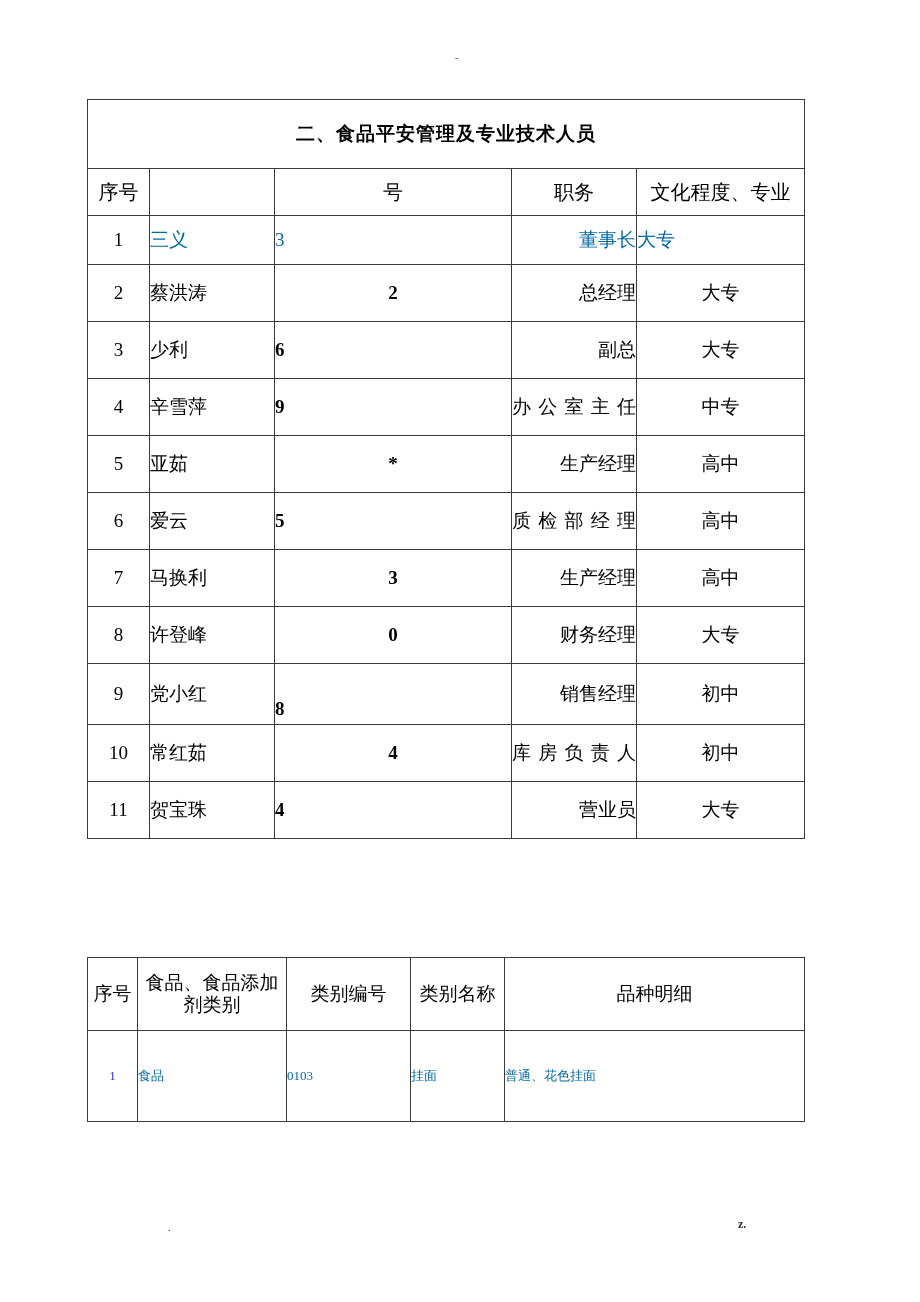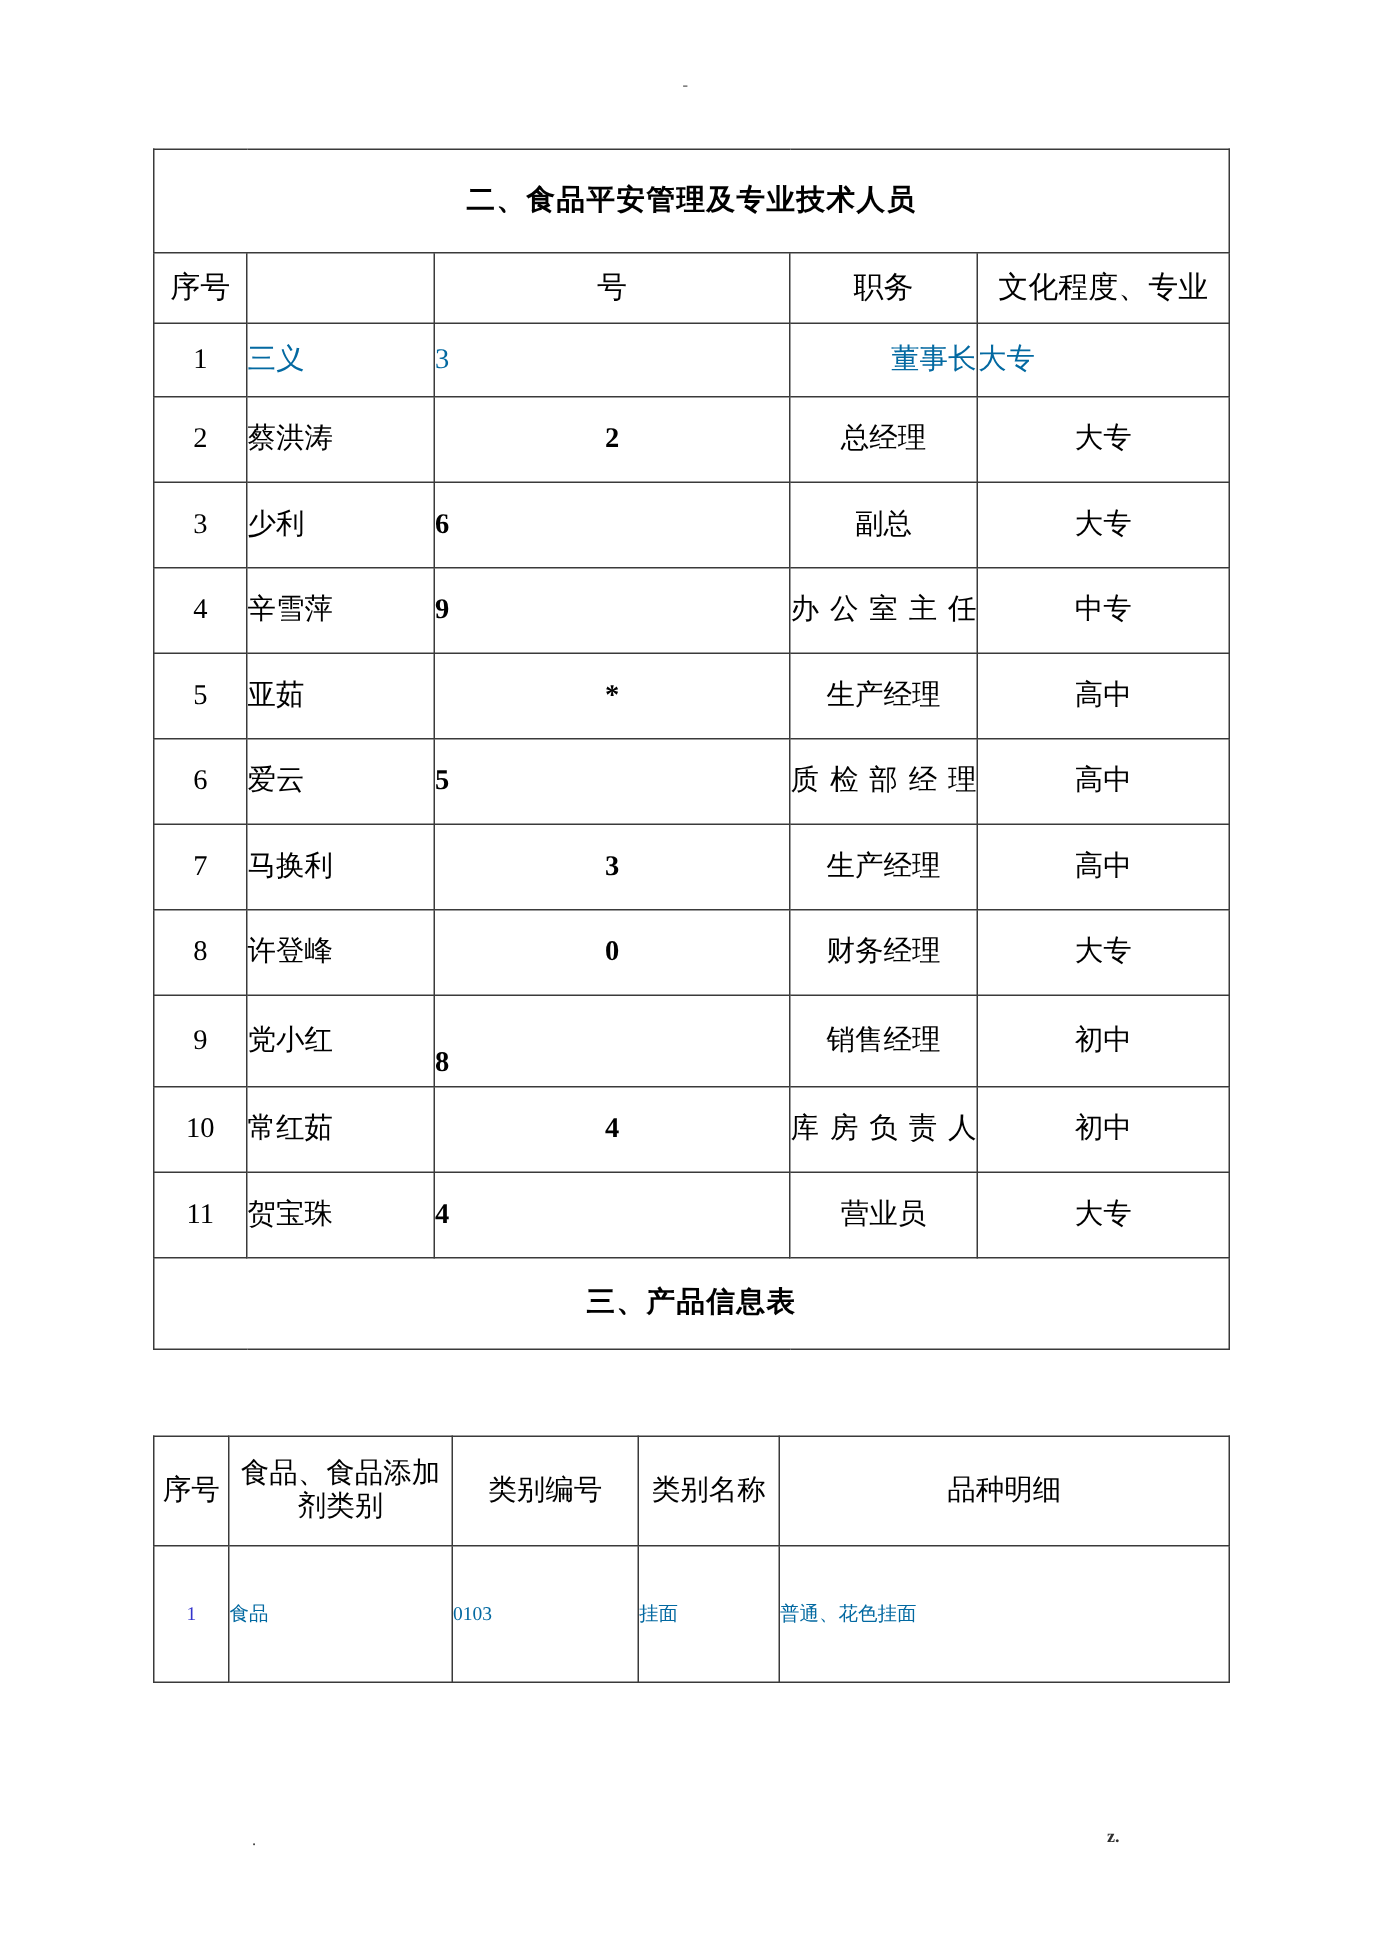--- a/index.html
+++ b/index.html
@@ -47,21 +47,21 @@
     top: 1218px;
     font-size: 12px;
     line-height: 1;
     color: #2e2e2e;
     font-weight: bold;
   }
 
   
   .doc-table {
     position: absolute;
-    left: 102px;
+    left: 87px;
     top: 99px;
     width: 717px;
     border-collapse: collapse;
     table-layout: fixed;
   }
   .doc-table td {
     border: 1px solid #3a3a3a;
     padding: 0;
     vertical-align: middle;
     font-size: 19px;
@@ -116,21 +116,21 @@
     font-size: 20px;
     font-weight: bold;
   }
   .cell-num-l {
     text-align: left;
     font-size: 21px;
     font-weight: bold;
     padding-left: 7px;
   }
   .cell-post {
-    text-align: center;
+    text-align: right;
     font-size: 19px;
     padding: 0 3px;
   }
   .cell-post-j {
     text-align: justify;
     text-align-last: justify;
     font-size: 19px;
     padding: 0 4px;
     vertical-align: top;
     padding-top: 4px;
@@ -318,23 +318,20 @@
 
       <tr class="drow">
         <td class="cell-seq">11</td>
         <td class="cell-name">贺宝珠</td>
         <td class="cell-num-l">4</td>
         <td class="cell-post">营业员</td>
         <td class="cell-edu">大专</td>
       </tr>
 
 
-      <tr>
-        <td class="sec-title-2" colspan="5">三、产品信息表</td>
-      </tr>
     </tbody>
   </table>
 
   <table class="doc-table" style="top:957px;">
     <colgroup>
       <col class="c2-seq">
         <col class="c2-cat">
         <col class="c2-code">
         <col class="c2-name">
         <col class="c2-det">

